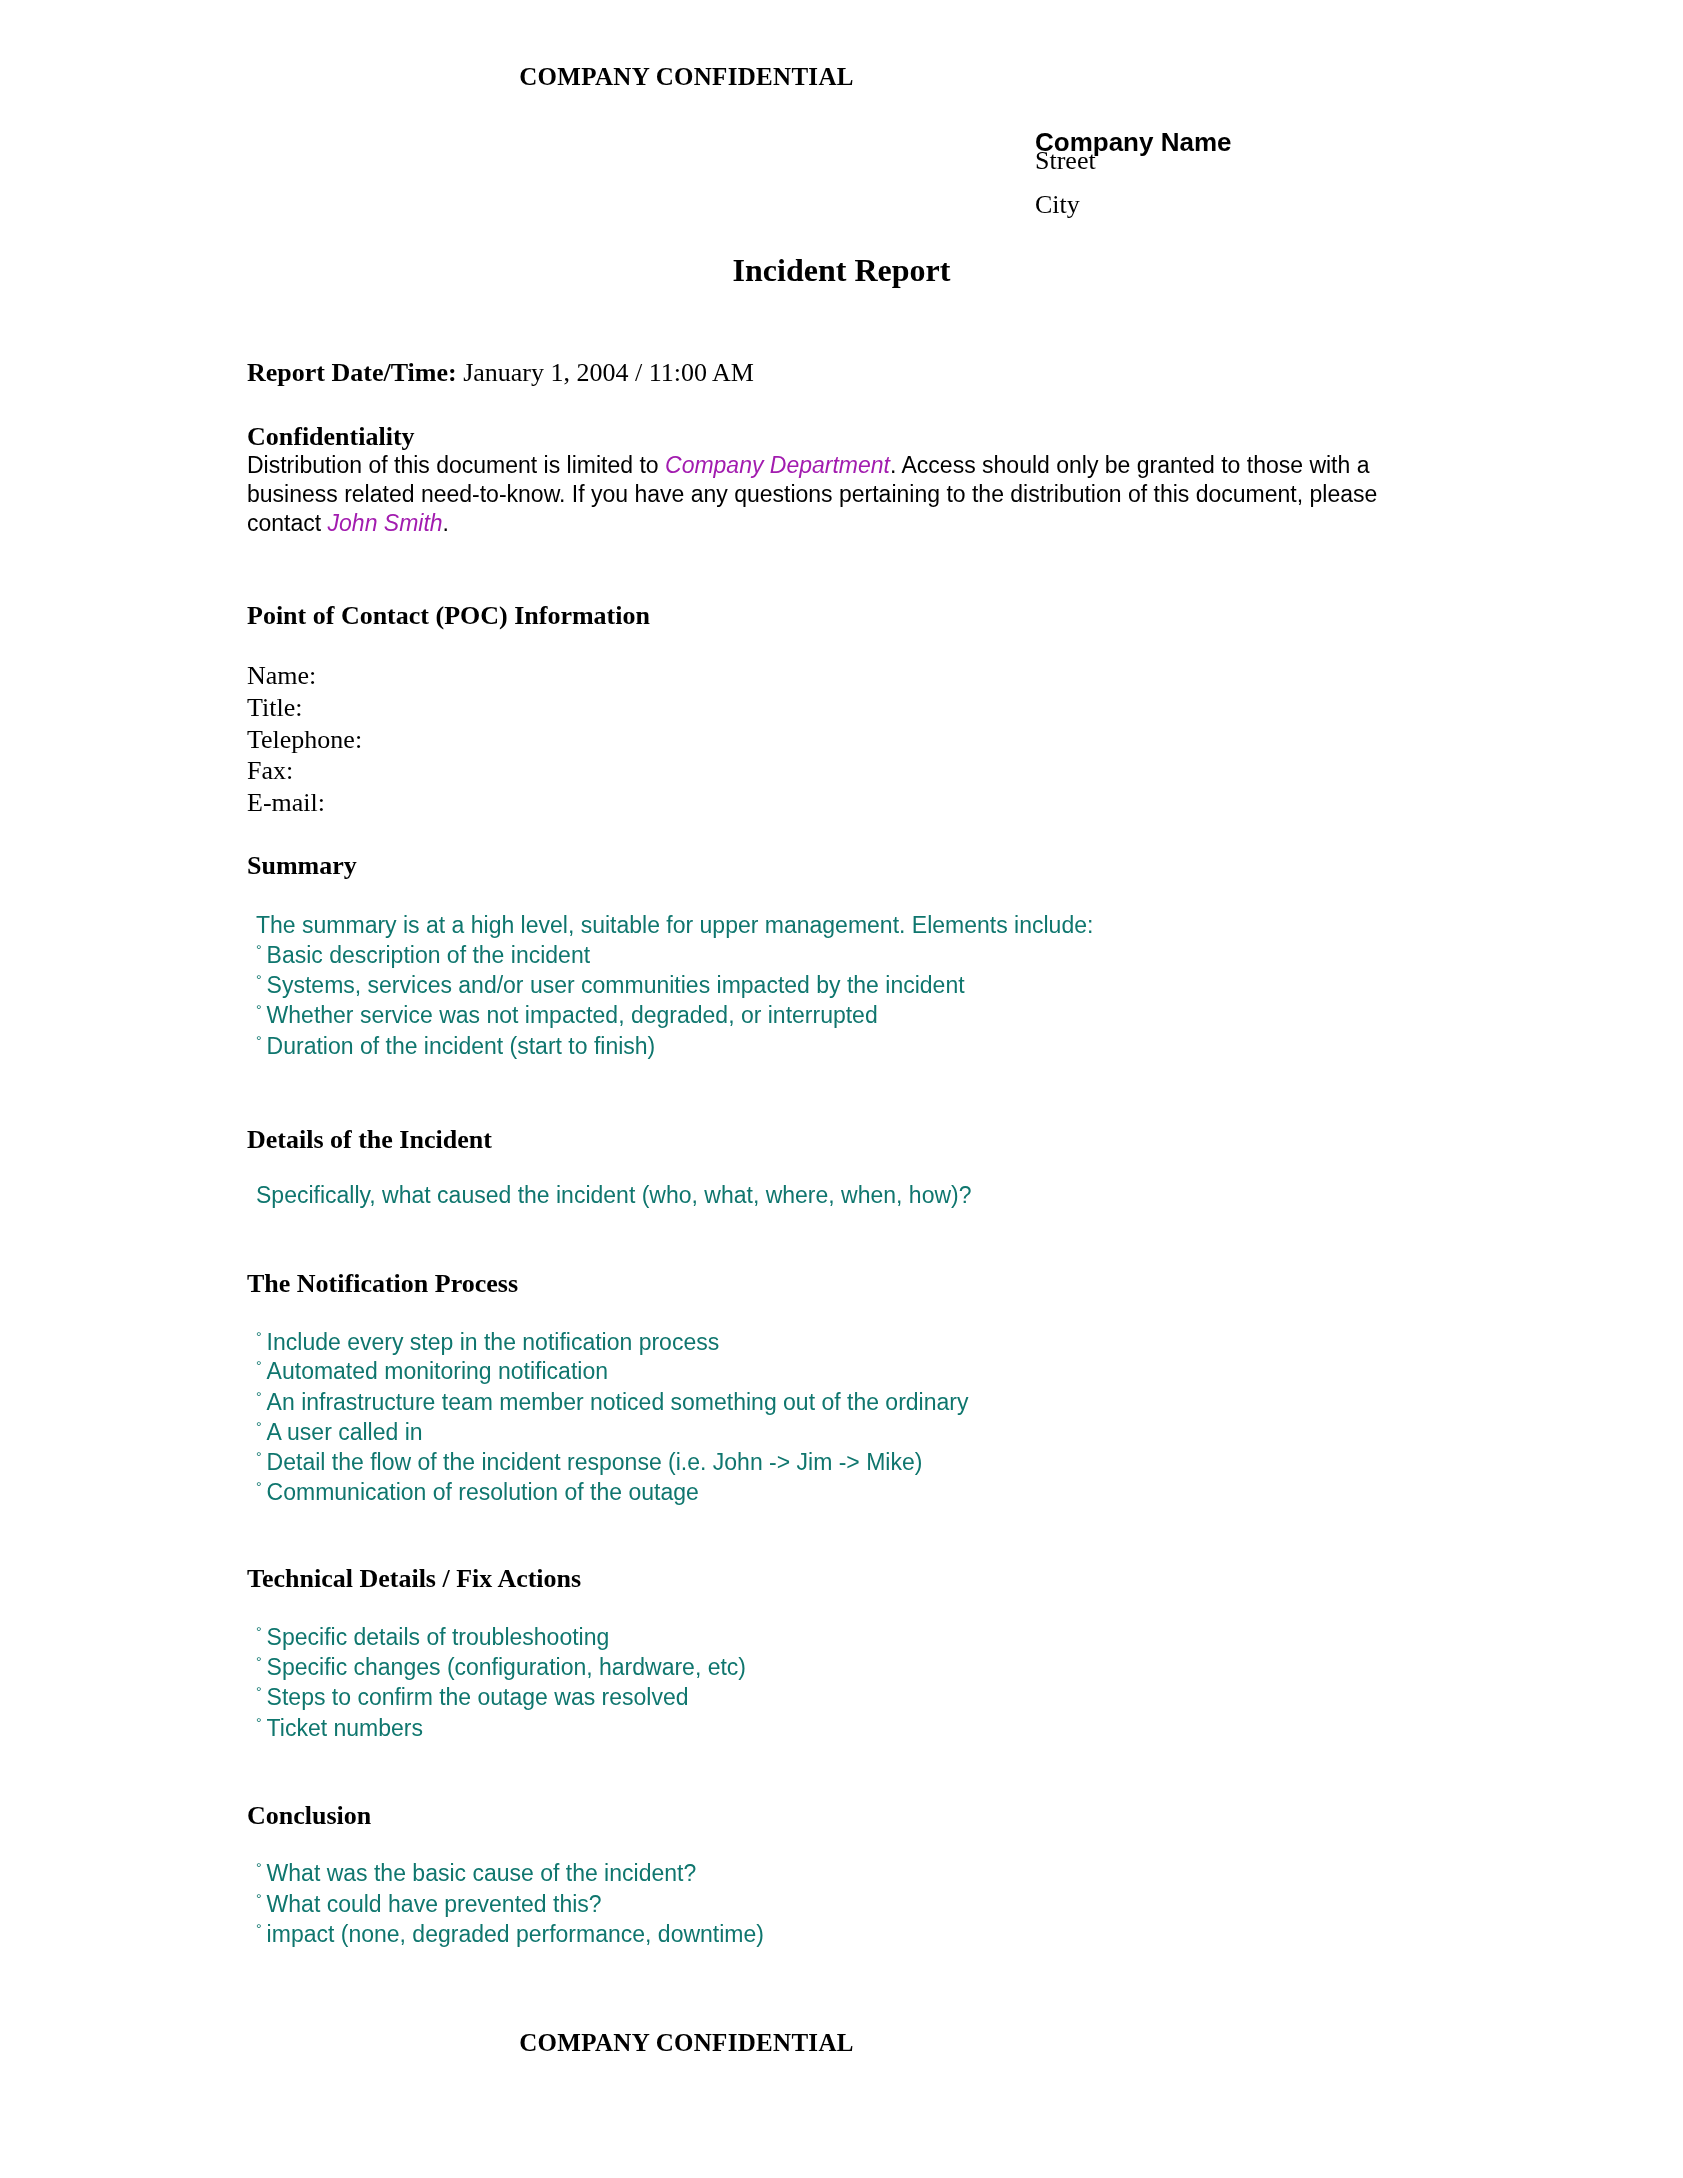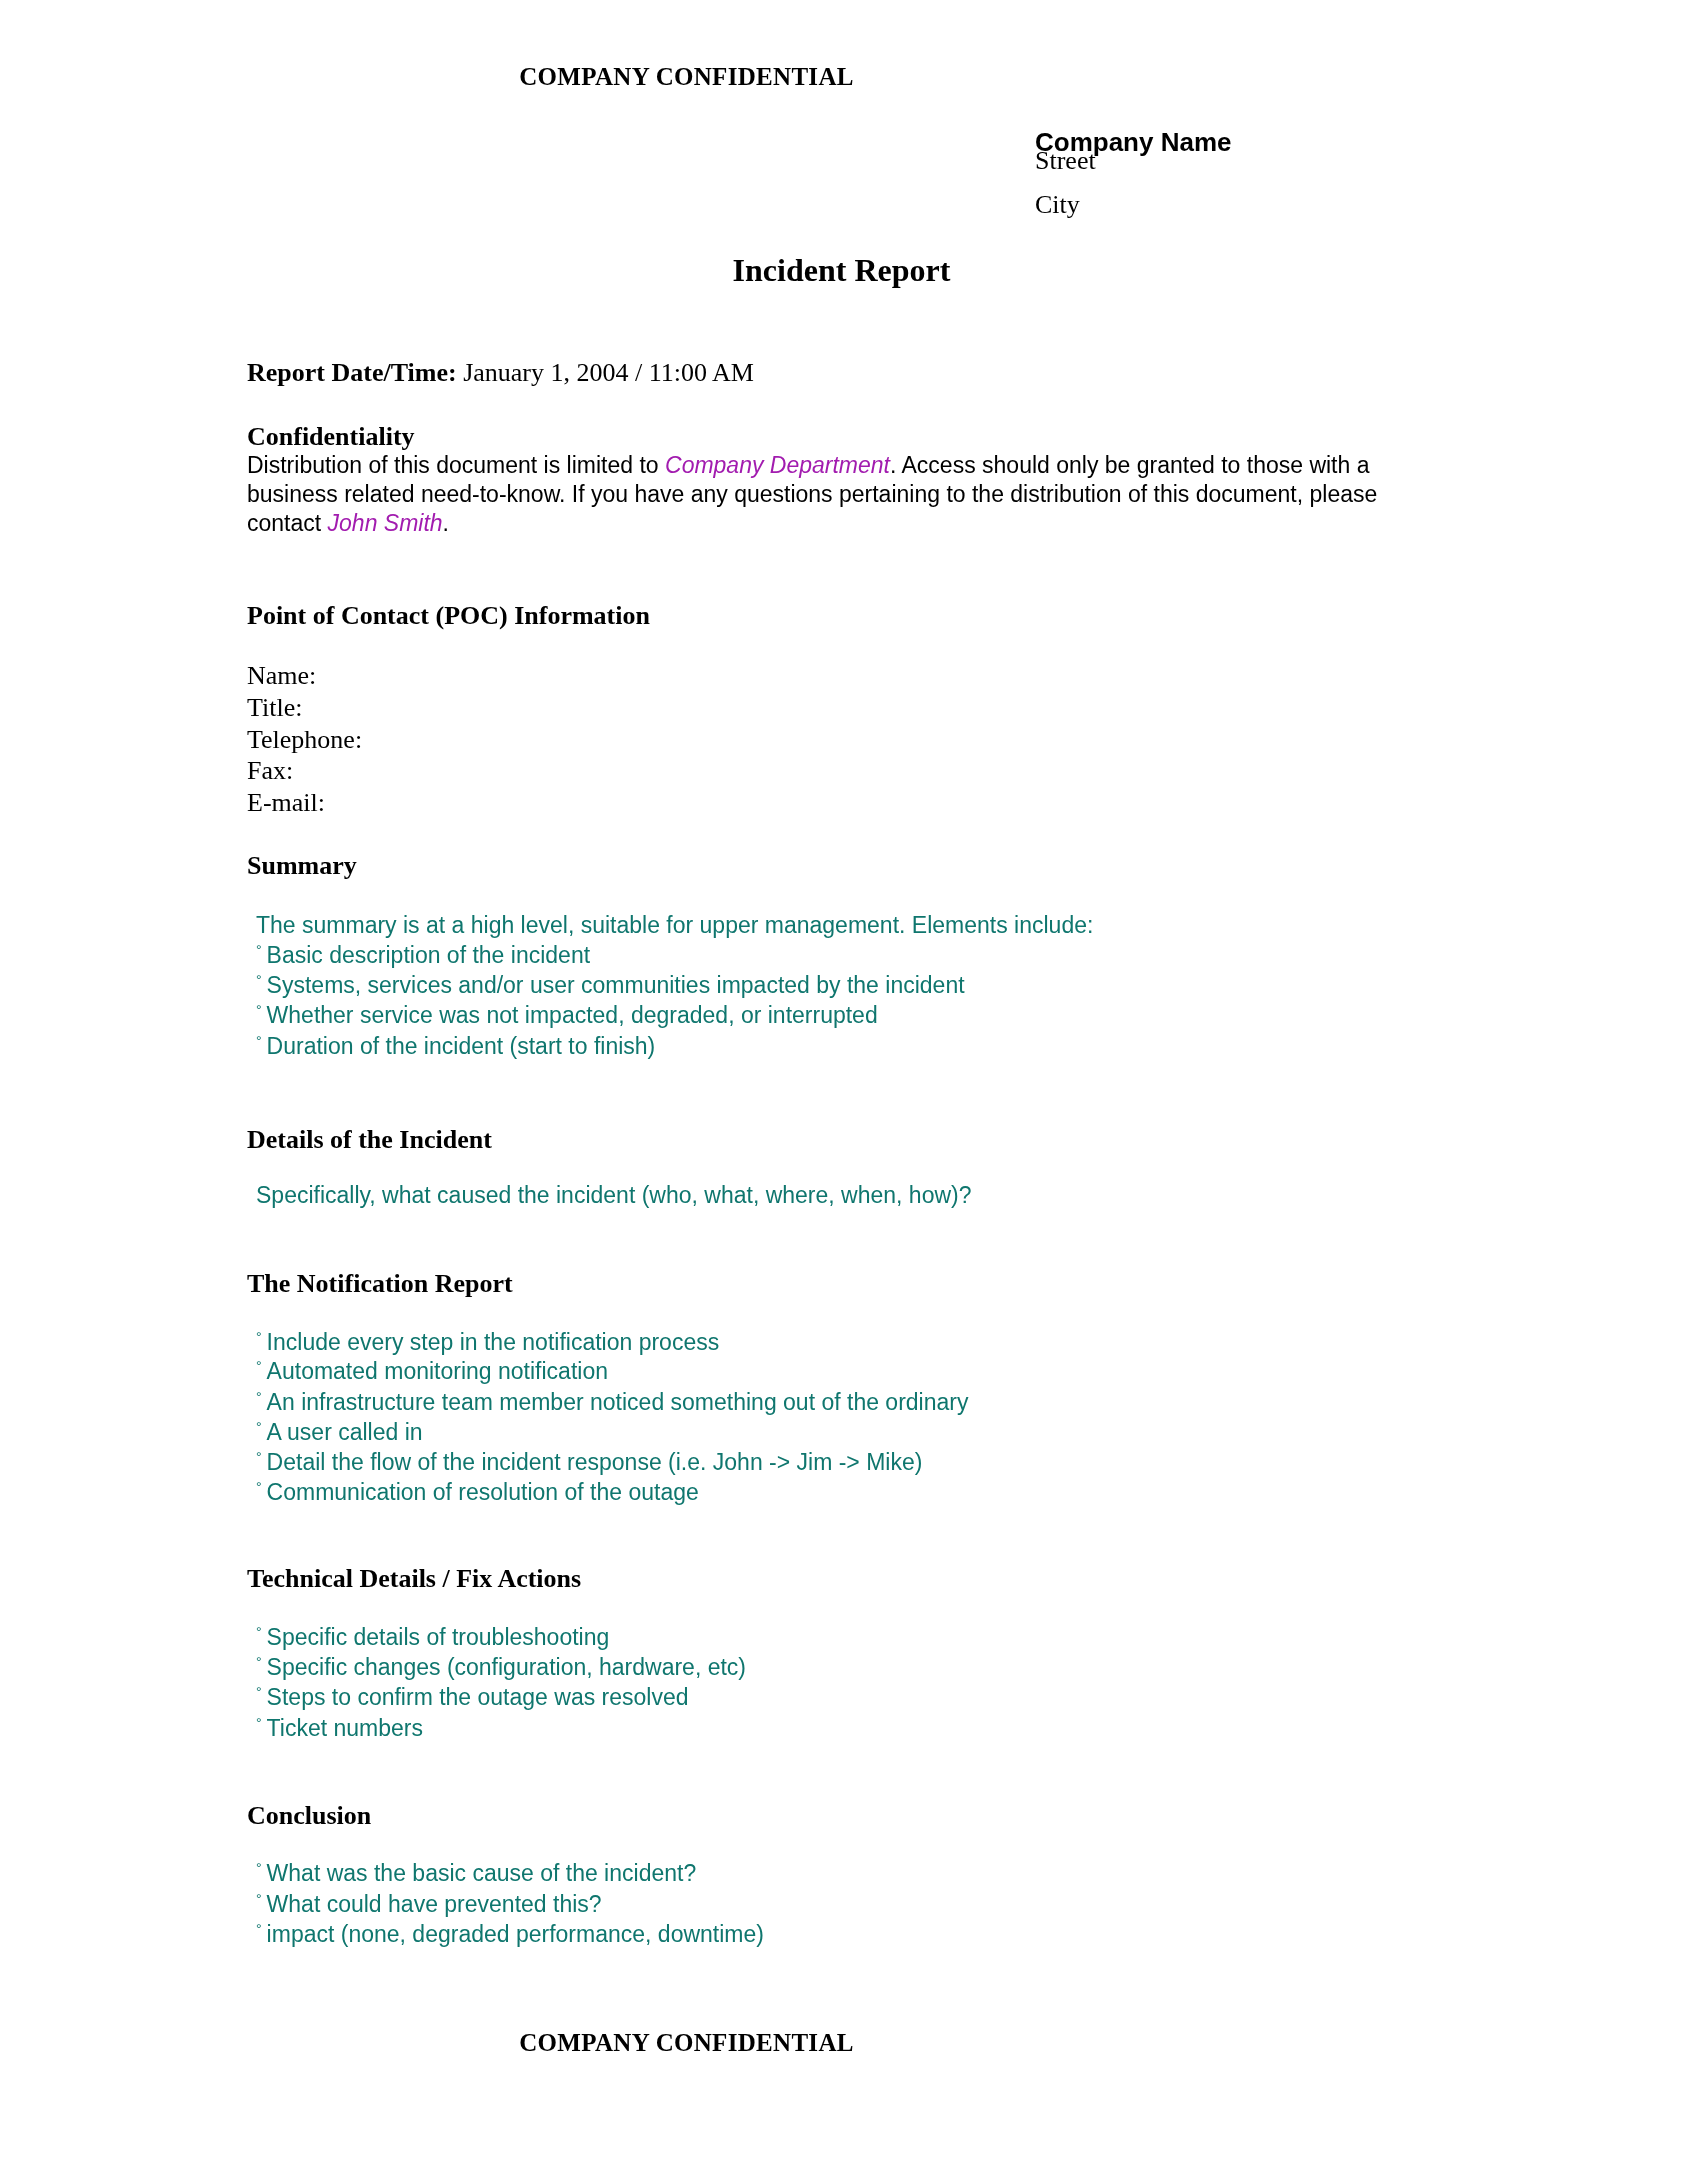--- a/index.html
+++ b/index.html
@@ -45,21 +45,21 @@
 <div class="abs h" style="top:851px;">Summary</div>
 <div class="abs bl" style="top:912px;">The summary is at a high level, suitable for upper management. Elements include:</div>
 <div class="abs bl" style="top:942px;"><span class="deg">°</span><span>Basic description of the incident</span></div>
 <div class="abs bl" style="top:972px;"><span class="deg">°</span><span>Systems, services and/or user communities impacted by the incident</span></div>
 <div class="abs bl" style="top:1002px;"><span class="deg">°</span><span>Whether service was not impacted, degraded, or interrupted</span></div>
 <div class="abs bl" style="top:1033px;"><span class="deg">°</span><span>Duration of the incident (start to finish)</span></div>
 
 <div class="abs h" style="top:1125px;">Details of the Incident</div>
 <div class="abs bl" style="top:1182px;">Specifically, what caused the incident (who, what, where, when, how)?</div>
 
-<div class="abs h" style="top:1269px;">The Notification Report</div>
+<div class="abs h" style="top:1269px;">The Notification Process</div>
 <div class="abs bl" style="top:1329px;"><span class="deg">°</span><span>Include every step in the notification process</span></div>
 <div class="abs bl" style="top:1358px;"><span class="deg">°</span><span>Automated monitoring notification</span></div>
 <div class="abs bl" style="top:1389px;"><span class="deg">°</span><span>An infrastructure team member noticed something out of the ordinary</span></div>
 <div class="abs bl" style="top:1419px;"><span class="deg">°</span><span>A user called in</span></div>
 <div class="abs bl" style="top:1449px;"><span class="deg">°</span><span>Detail the flow of the incident response (i.e. John -&gt; Jim -&gt; Mike)</span></div>
 <div class="abs bl" style="top:1479px;"><span class="deg">°</span><span>Communication of resolution of the outage</span></div>
 
 <div class="abs h" style="top:1564px;">Technical Details / Fix Actions</div>
 <div class="abs bl" style="top:1624px;"><span class="deg">°</span><span>Specific details of troubleshooting</span></div>
 <div class="abs bl" style="top:1654px;text-align:right;"><span class="deg">°</span><span>Specific changes (configuration, hardware, etc)</span></div>

